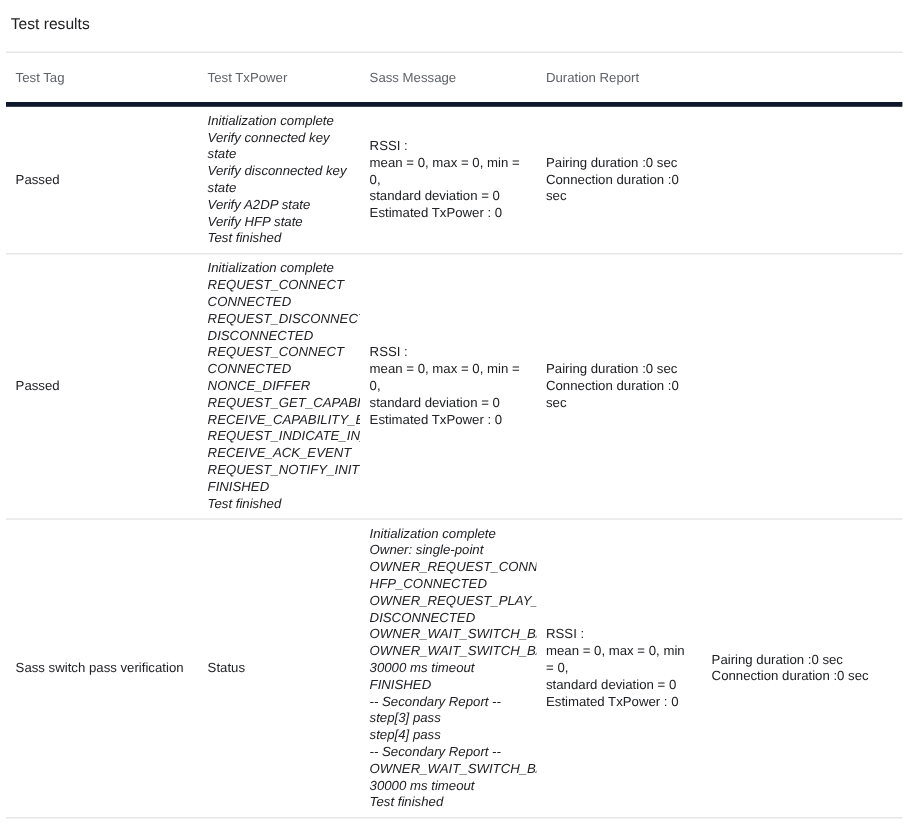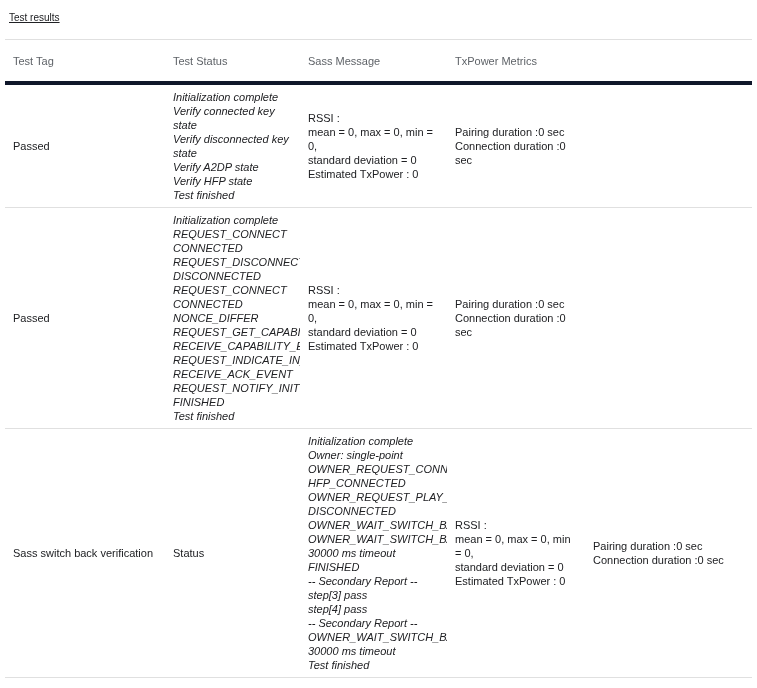--- a/index.html
+++ b/index.html
@@ -6,25 +6,24 @@
   html, body { background: #ffffff; }
   body {
     width: 757px;
     height: 688px;
     font-family: "Liberation Sans", "DejaVu Sans", sans-serif;
     color: #202124;
     overflow: hidden;
   }
   .page { padding: 10px 5px 0 5px; }
   .page-title {
-    font-size: 10px;
+    font-size: 13px;
     color: #202124;
     padding: 2px 0 16px 4px;
     font-weight: 400;
-    text-decoration: underline;
   }
   .results-table {
     border-top: 1px solid #e0e0e0;
     width: 747px;
   }
   .grid {
     display: grid;
     grid-template-columns: 160px 135px 147px 138px 1fr;
   }
   .thead {
@@ -81,23 +80,23 @@
 <body>
 
 <div class="page">
 
   <div class="page-title">Test results</div>
 
   <div class="results-table">
 
     <div class="grid thead">
       <div class="th">Test Tag</div>
-      <div class="th">Test Status</div>
+      <div class="th">Test TxPower</div>
       <div class="th">Sass Message</div>
-      <div class="th">TxPower Metrics</div>
+      <div class="th">Duration Report</div>
     </div>
 
     <div class="grid row">
       <div class="cell">Passed</div>
       <div class="cell msg">Initialization complete
 Verify connected key state
 Verify disconnected key state
 Verify A2DP state
 Verify HFP state
 Test finished</div>
@@ -128,21 +127,21 @@
 Test finished</div>
       <div class="cell">RSSI :
 mean = 0, max = 0, min = 0,
 standard deviation = 0
 Estimated TxPower : 0</div>
       <div class="cell">Pairing duration :0 sec
 Connection duration :0 sec</div>
     </div>
 
     <div class="grid row">
-      <div class="cell">Sass switch back verification</div>
+      <div class="cell">Sass switch pass verification</div>
       <div class="cell">Status</div>
       <div class="cell msg">Initialization complete
 Owner: single-point
 OWNER_REQUEST_CONNECT
 HFP_CONNECTED
 OWNER_REQUEST_PLAY_MED
 DISCONNECTED
 OWNER_WAIT_SWITCH_BACK
 OWNER_WAIT_SWITCH_BACK
 30000 ms timeout

